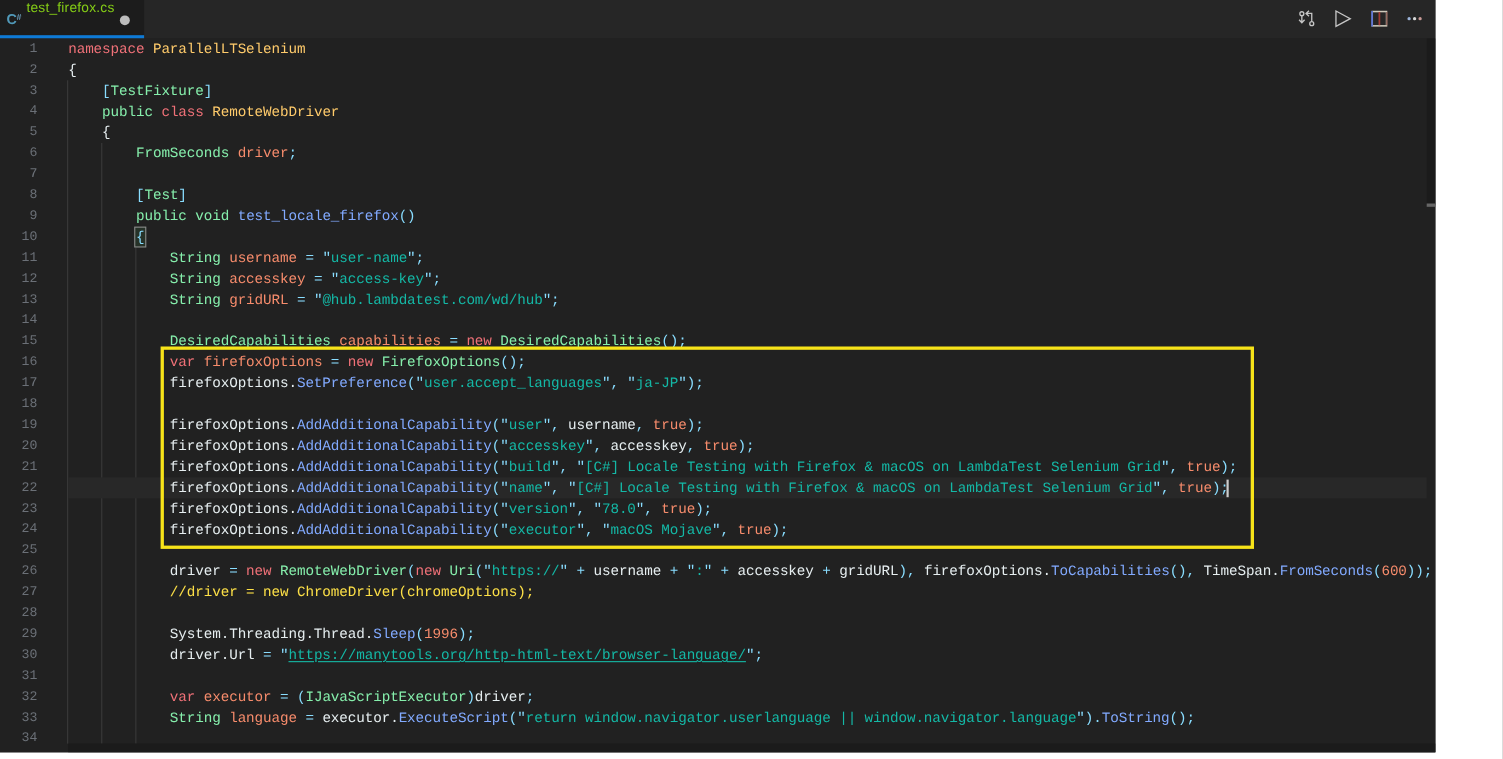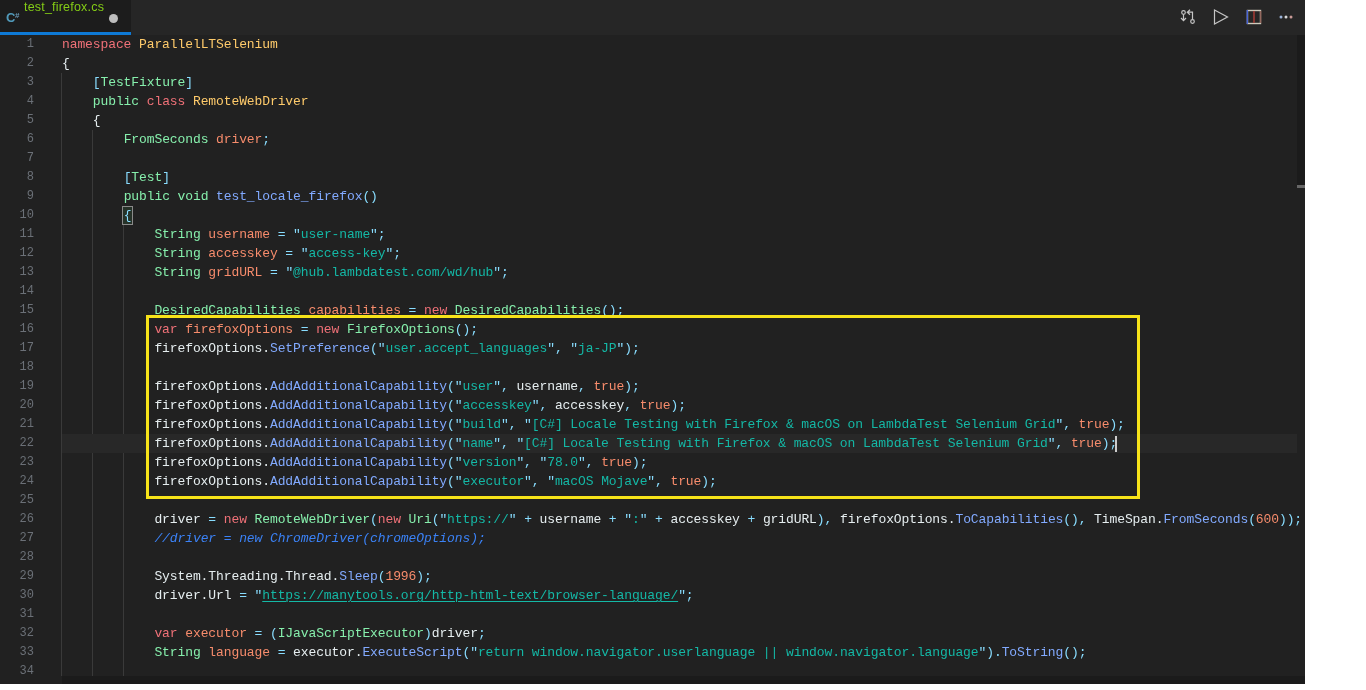--- a/index.html
+++ b/index.html
@@ -18,21 +18,21 @@
 pre{margin:0;position:absolute;left:62px;top:0;font:13px/19px "Liberation Mono",monospace;letter-spacing:-0.10px;white-space:pre}
 #gutter{position:absolute;left:0;top:0;width:34px;text-align:right;font:12px/19px "Liberation Mono",monospace;color:#6b7077;letter-spacing:0;white-space:pre}
 .p{color:#86efac}
 .r{color:#f07178}
 .o{color:#f78c6c}
 .y{color:#ffcb6b}
 .b{color:#82aaff}
 .c{color:#89ddff}
 .g{color:#14b8a6}
 pre{color:#e6eef0}
-.cm{color:#3b82f6;font-style:italic}
+.cm{color:#fde047;}
 .u{text-decoration:underline;text-underline-offset:2px;text-decoration-thickness:1px}
 #cursor{position:absolute;left:1115px;top:401px;width:2px;height:16px;background:#cccccc}
 #bmatch{position:absolute;left:122px;top:171px;width:9px;height:17px;border:1px solid #8a8a8a;background:#263228}
 #vthumb{position:absolute;left:1297px;top:0px;width:8px;height:151px;background:#1b1b1b}
 #vdash{position:absolute;left:1297px;top:150px;width:8px;height:3px;background:#666666}
 #hbar{position:absolute;left:62px;top:641px;width:1243px;height:8px;background:#1b1b1b}
 </style>
 </head>
 <body>
 <div id="app">

